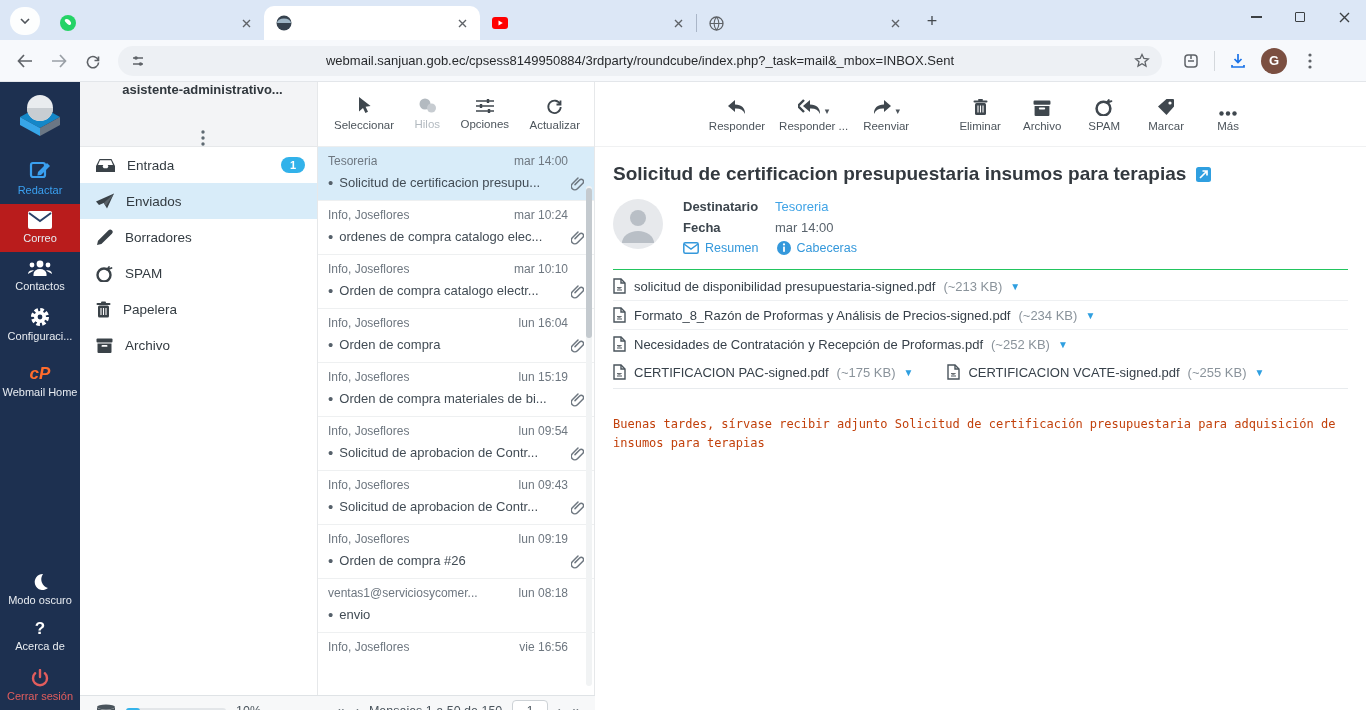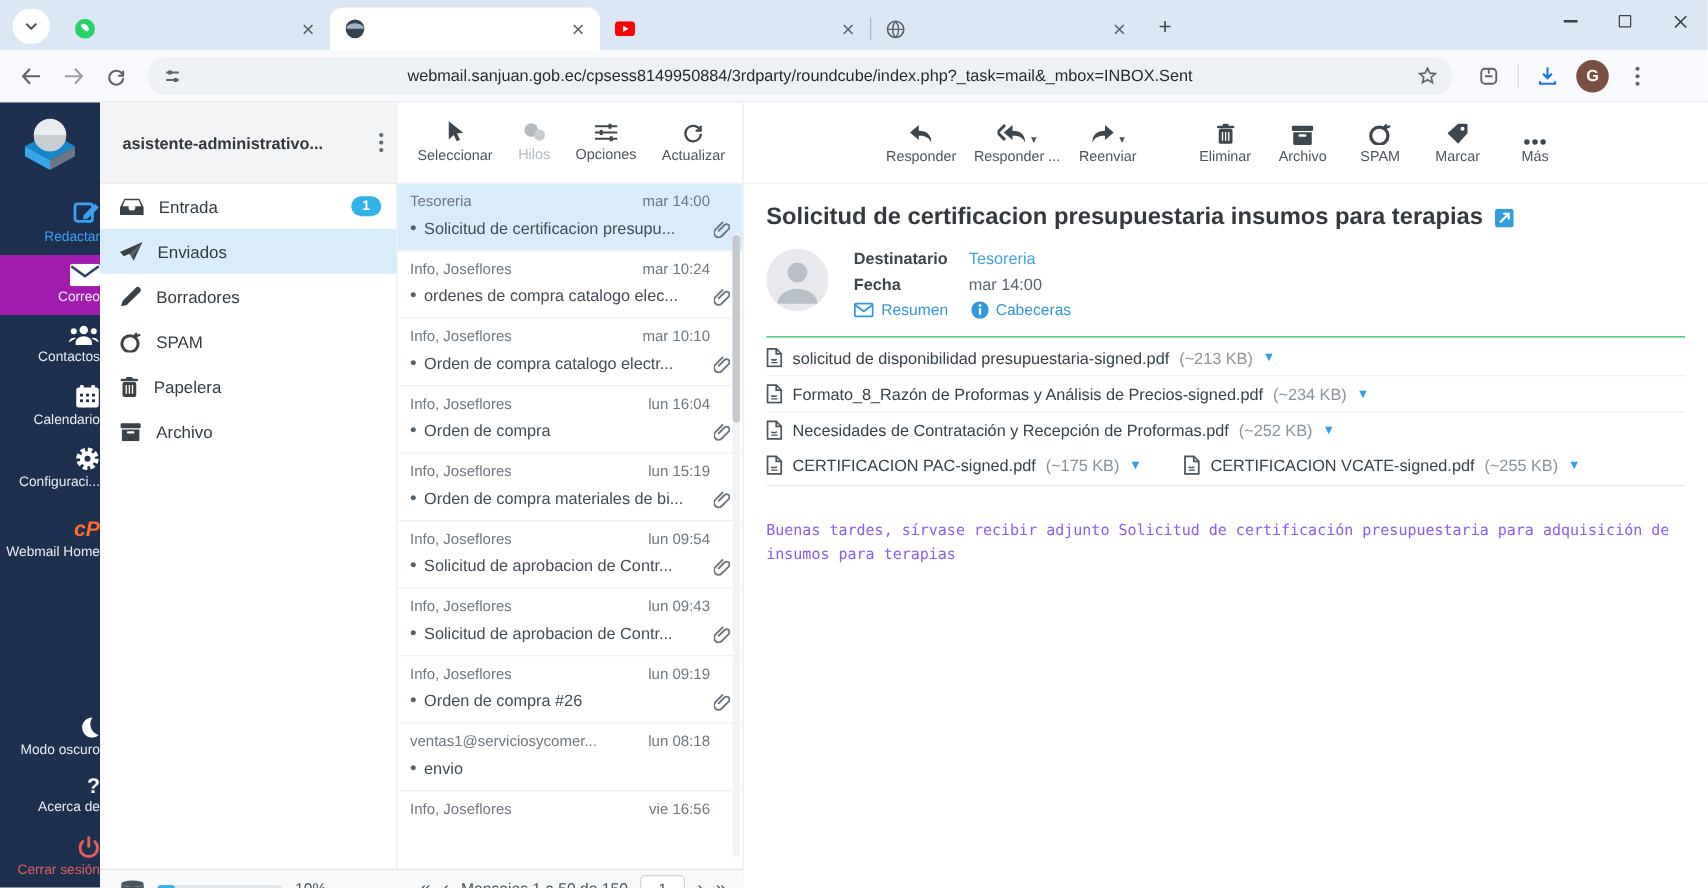--- a/index.html
+++ b/index.html
@@ -34,33 +34,33 @@
   .omnibox .url { flex:1; font-size:13px; color:#27292c; white-space:nowrap; overflow:hidden; }
   .nav-right { display:flex; align-items:center; gap:6px; margin:0 10px 0 12px; }
   .vdiv { width:1px; height:20px; background:#d4d8dc; }
   .avatar-g { width:26px; height:26px; border-radius:50%; background:#7b4f41; color:#fff;
     font-size:13px; font-weight:bold; display:flex; align-items:center; justify-content:center; }
 
   
   .sidebar { position:absolute; left:0; top:82px; width:80px; height:628px; background:#1d3050;
     display:flex; flex-direction:column; align-items:center; }
   .logo { margin:10px 0 12px; }
-  .side-item { width:80px; padding:7px 0 8px; display:flex; flex-direction:column; align-items:flex-end; gap:3px;
+  .side-item { width:80px; padding:7px 0 8px; display:flex; flex-direction:column; align-items:center; gap:3px;
     color:#e8ecf1; font-size:11px; text-align:center; line-height:12px; }
-  .side-item.active { background:#a21caf; }
+  .side-item.active { background:#b91c1c; }
   .side-item .lbl { max-width:78px; }
   .side-item.compose { color:#3aa0f0; }
   .side-item.logout { color:#e25d5d; margin-top:2px; }
   .spacer-sm { height:8px; } .grow { flex:1; }
 
   
   .folders { position:absolute; left:80px; top:82px; width:238px; height:628px; background:#fff;
     border-right:1px solid #e6e8ea; }
   .folders-head { height:65px; background:#f3f4f6; border-bottom:1px solid #e6e8ea;
-    display:flex; align-items:center; padding:0 10px 0 18px; }
+    display:flex; align-items:center; padding:0 10px 0 18px;flex-direction:column; }
   .account { flex:1; font-size:13px; font-weight:bold; color:#30373d; white-space:nowrap; overflow:hidden; }
   .folder { height:36px; display:flex; align-items:center; gap:12px; padding:0 12px 0 16px;
     font-size:13.5px; color:#333b41; }
   .folder.active { background:#d8ecf9; }
   .folder .flbl { flex:1; }
   .badge { background:#32b2ea; color:#fff; font-size:11px; font-weight:bold; border-radius:9px;
     padding:2px 9px; }
 
   
   .listpane { position:absolute; left:318px; top:82px; width:277px; height:628px; background:#fff;
@@ -106,21 +106,21 @@
   .hdr-actions .act { display:flex; align-items:center; gap:6px; }
   .attach-block { margin:14px 18px 0 18px; border-top:1px solid #22c55e; border-bottom:1px solid #e8ebee;
     display:flex; flex-wrap:wrap; padding:2px 0; }
   .attach { width:100%; display:flex; align-items:center; gap:8px; padding:6px 0;
     border-bottom:1px solid #eef0f2; font-size:13px; color:#37414a; }
   .attach .size { color:#8a939b; }
   .attach .dl { color:#2f9fe0; font-size:10px; }
   .attach.inline { width:auto; border-bottom:none; padding-right:34px; }
   .attach:nth-last-child(3) { border-bottom:none; } 
   .mail-body { padding:26px 18px 0 18px; font-family:"DejaVu Sans Mono",monospace; font-size:12px;
-    color:#8b5cf6; line-height:19px; }
+    color:#c2410c; line-height:19px; }
 
   
   .bottombar { position:absolute; left:80px; top:695px; width:515px; height:30px; background:#f7f8f9;
     border-top:1px solid #dfe3e6; display:flex; align-items:center; font-size:12.5px; color:#4a545c; }
   .quota { width:238px; display:flex; align-items:center; gap:10px; padding:0 10px 0 16px; }
   .qbar { width:100px; height:6px; background:#e3e6e9; border-radius:3px; position:relative; }
   .qfill { position:absolute; left:0; top:0; height:6px; width:14px; background:#35b3ea; border-radius:3px; }
   .pager { flex:1; display:flex; align-items:center; justify-content:space-between; padding:0 14px 0 18px; }
   .pager .pg { font-size:15px; color:#4a545c; }
   .pagebox { width:36px; height:22px; border:1px solid #cdd2d6; border-radius:4px; text-align:center;
@@ -302,38 +302,20 @@
           <path d="M1 15a4.5 4 0 0 1 6-3.6" fill="#fff"></path>
           <circle cx="21" cy="6" r="2.4" fill="#fff"></circle>
           <path d="M25 15a4.5 4 0 0 0-6-3.6" fill="#fff"></path>
         </svg>
     </span>
     <span class="lbl">Contactos</span>
   </div>
   <div class="side-item">
     <span>
       <svg width="20" height="20" viewBox="0 0 20 20">
-          <rect x="1" y="3" width="18" height="16" rx="2" fill="#fff"></rect>
-          <rect x="4" y="1" width="3" height="4" rx="1" fill="#fff"></rect>
-          <rect x="13" y="1" width="3" height="4" rx="1" fill="#fff"></rect>
-          <g fill="#1d3050">
-            <rect x="4" y="8" width="2.4" height="2.2"></rect>
-            <rect x="8.8" y="8" width="2.4" height="2.2"></rect>
-            <rect x="13.6" y="8" width="2.4" height="2.2"></rect>
-            <rect x="4" y="12.5" width="2.4" height="2.2"></rect>
-            <rect x="8.8" y="12.5" width="2.4" height="2.2"></rect>
-            <rect x="13.6" y="12.5" width="2.4" height="2.2"></rect>
-          </g>
-        </svg>
-    </span>
-    <span class="lbl">Calendario</span>
-  </div>
-  <div class="side-item">
-    <span>
-      <svg width="20" height="20" viewBox="0 0 20 20">
           <circle cx="10" cy="10" r="7" fill="none" stroke="#fff" stroke-width="4" stroke-dasharray="3.4 2.1"></circle>
           <circle cx="10" cy="10" r="6" fill="#fff"></circle>
           <circle cx="10" cy="10" r="2.4" fill="#1d3050"></circle>
         </svg>
     </span>
     <span class="lbl">Configuraci...</span>
   </div>
   <div class="spacer-sm"></div>
   <div class="side-item">
     <span style="color:#ff6c2c;font-weight:bold;font-style:italic;font-size:17px;line-height:18px;">cP</span>

